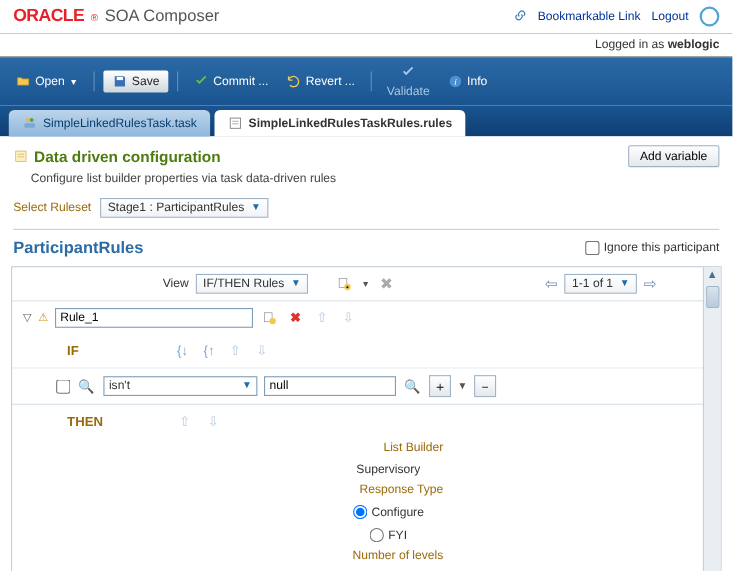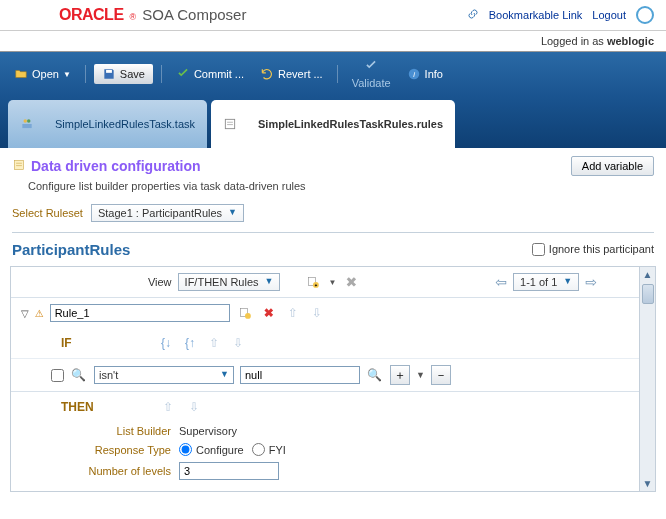--- a/index.html
+++ b/index.html
@@ -1,38 +1,38 @@
 <!DOCTYPE html>
 <html><head>
 <meta charset="utf-8">
 <style>
 * { box-sizing: border-box; margin: 0; padding: 0; font-family: Arial, Helvetica, sans-serif; }
 body { font-size: 11px; background: #fff; color: #333; }
 .header { display: flex; justify-content: space-between; align-items: center; padding: 6px 12px; border-bottom: 1px solid #ccc; }
-.brand { display: flex; align-items: baseline; gap: 6px; margin-left: 47px; }
+.brand { display: flex; align-items: baseline; gap: 6px; }
 .brand-oracle { color: #e8202a; font-weight: bold; font-size: 16px; letter-spacing: -0.5px; }
 .brand-sup { color: #e8202a; font-size: 9px; vertical-align: super; }
 .brand-title { color: #555; font-size: 15px; font-weight: 500; }
 .top-links { display: flex; align-items: center; gap: 10px; font-size: 11px; }
 .top-links a { color: #003399; text-decoration: none; }
 .o-icon { width: 18px; height: 18px; border: 2px solid #52a3d6; border-radius: 50%; display: inline-block; }
 .subhead { text-align: right; padding: 4px 12px; font-size: 11px; background: #fff; border-bottom: 1px solid #999; }
 .subhead b { font-weight: bold; }
 .toolbar { display: flex; align-items: center; gap: 4px; background: linear-gradient(#2a6aa6, #1a5490); padding: 4px 8px; }
 .tb-btn { display: inline-flex; align-items: center; gap: 4px; color: #fff; font-size: 11px; background: none; border: none; padding: 3px 6px; cursor: pointer; }
 .tb-btn.save { background: linear-gradient(#fff, #d0d6dd); color: #222; border-radius: 2px; padding: 3px 8px; }
 .tb-sep { width: 1px; height: 18px; background: rgba(255,255,255,0.3); margin: 0 4px; }
 .tb-caret { font-size: 8px; }
 .tabs { display: flex; align-items: flex-end; background: linear-gradient(#1a5490, #0e3f73); padding: 4px 8px 0; gap: 4px; }
-.tab { display: inline-flex; align-items: center; gap: 21px; padding: 17px 12px; border-radius: 5px 5px 0 0; font-size: 11px; cursor: pointer; }
+.tab { display: inline-flex; align-items: center; gap: 5px; padding: 5px 12px; border-radius: 5px 5px 0 0; font-size: 11px; cursor: pointer; }
 .tab.inactive { background: linear-gradient(#bcd4ea, #8fb8dc); color: #0b3d6b; }
 .tab.active { background: #fff; color: #333; font-weight: bold; }
 .content { background: #fff; padding: 0; }
 .section-h { display: flex; justify-content: space-between; align-items: center; padding: 8px 12px 4px; }
-.section-title { color: #8b5cf6; font-size: 14px; font-weight: bold; display: flex; gap: 5px; }
+.section-title { color: #4d7c0f; font-size: 14px; font-weight: bold; display: flex; align-items: center; gap: 5px; }
 .add-var { background: linear-gradient(#fefefe, #e4e8ec); border: 1px solid #9fb3c6; border-radius: 2px; padding: 3px 10px; font-size: 11px; cursor: pointer; }
 .desc { padding: 0 12px 8px 28px; color: #444; font-size: 11px; }
 .select-row { display: flex; align-items: center; gap: 8px; padding: 4px 12px; }
 .lbl { color: #9b6a0a; font-size: 11px; }
 .dd { background: linear-gradient(#fff,#f0f3f6); border: 1px solid #9fb3c6; padding: 2px 6px; font-size: 11px; display: inline-flex; align-items: flex-start; gap: 6px; }
 .dd-caret { color: #1f6da8; font-size: 9px; }
 .hr { height: 1px; background: #c5d1dc; margin: 6px 12px 0; }
 .rules-h { display: flex; justify-content: space-between; align-items: center; padding: 8px 12px 4px; }
 .rules-title { color: #2b6ba6; font-size: 15px; font-weight: bold; }
 .ignore { display: flex; align-items: flex-start; gap: 4px; font-size: 11px; }
@@ -49,21 +49,21 @@
 .if-then { color: #9b6a0a; font-size: 12px; font-weight: bold; padding: 4px 30px; display: inline-block; width: 120px; }
 .if-row { display: flex; align-items: center; gap: 6px; padding: 4px 20px; }
 .cond-row { display: flex; align-items: center; gap: 6px; padding: 6px 40px; border-bottom: 1px solid #d8e1ea; border-top: 1px solid #e8eef4; }
 .cbin { width: 13px; height: 13px; }
 .fld { border: 1px solid #7f9db9; padding: 2px 4px; font-size: 11px; background: #fff; }
 .fld.task { width: 120px; }
 .fld.opw { width: 140px; display: flex; justify-content: space-between; }
 .fld.val { width: 120px; }
 .sq-btn { width: 20px; height: 20px; border: 1px solid #9fb3c6; background: linear-gradient(#fff,#e4e8ec); display: inline-flex; align-items: center; justify-content: center; font-size: 12px; cursor: pointer; }
 .then-row { display: flex; align-items: center; gap: 8px; padding: 4px 20px; }
-.kv-row { display: flex; align-items: center; gap: 8px; padding: 3px 20px 3px 60px; }
+.kv-row { display: flex; align-items: center; gap: 8px; padding: 3px 20px 3px 60px; flex-direction: column; }
 .kv-lbl { color: #9b6a0a; font-size: 11px; text-align: right; width: 100px; }
 .kv-val { font-size: 11px; }
 .radio-g { display: flex; align-items: center; gap: 4px; font-size: 11px; }
 .num-in { width: 100px; border: 1px solid #7f9db9; padding: 2px 4px; font-size: 11px; }
 .vscroll { position: absolute; right: 0; top: 0; bottom: 0; width: 16px; background: #e9eef3; border-left: 1px solid #c4cfda; display: flex; flex-direction: column; justify-content: space-between; align-items: center; }
 .vscroll .arr { font-size: 10px; color: #4a6f94; padding: 2px; cursor: pointer; }
 .vscroll .thumb { width: 12px; height: 20px; background: linear-gradient(#d8e3ee,#b8cadd); border: 1px solid #9fb3c6; border-radius: 2px; margin-top: 2px; }
 svg.icn { width: 14px; height: 14px; }
 .link-icn svg { width: 12px; height: 12px; }
 </style>

